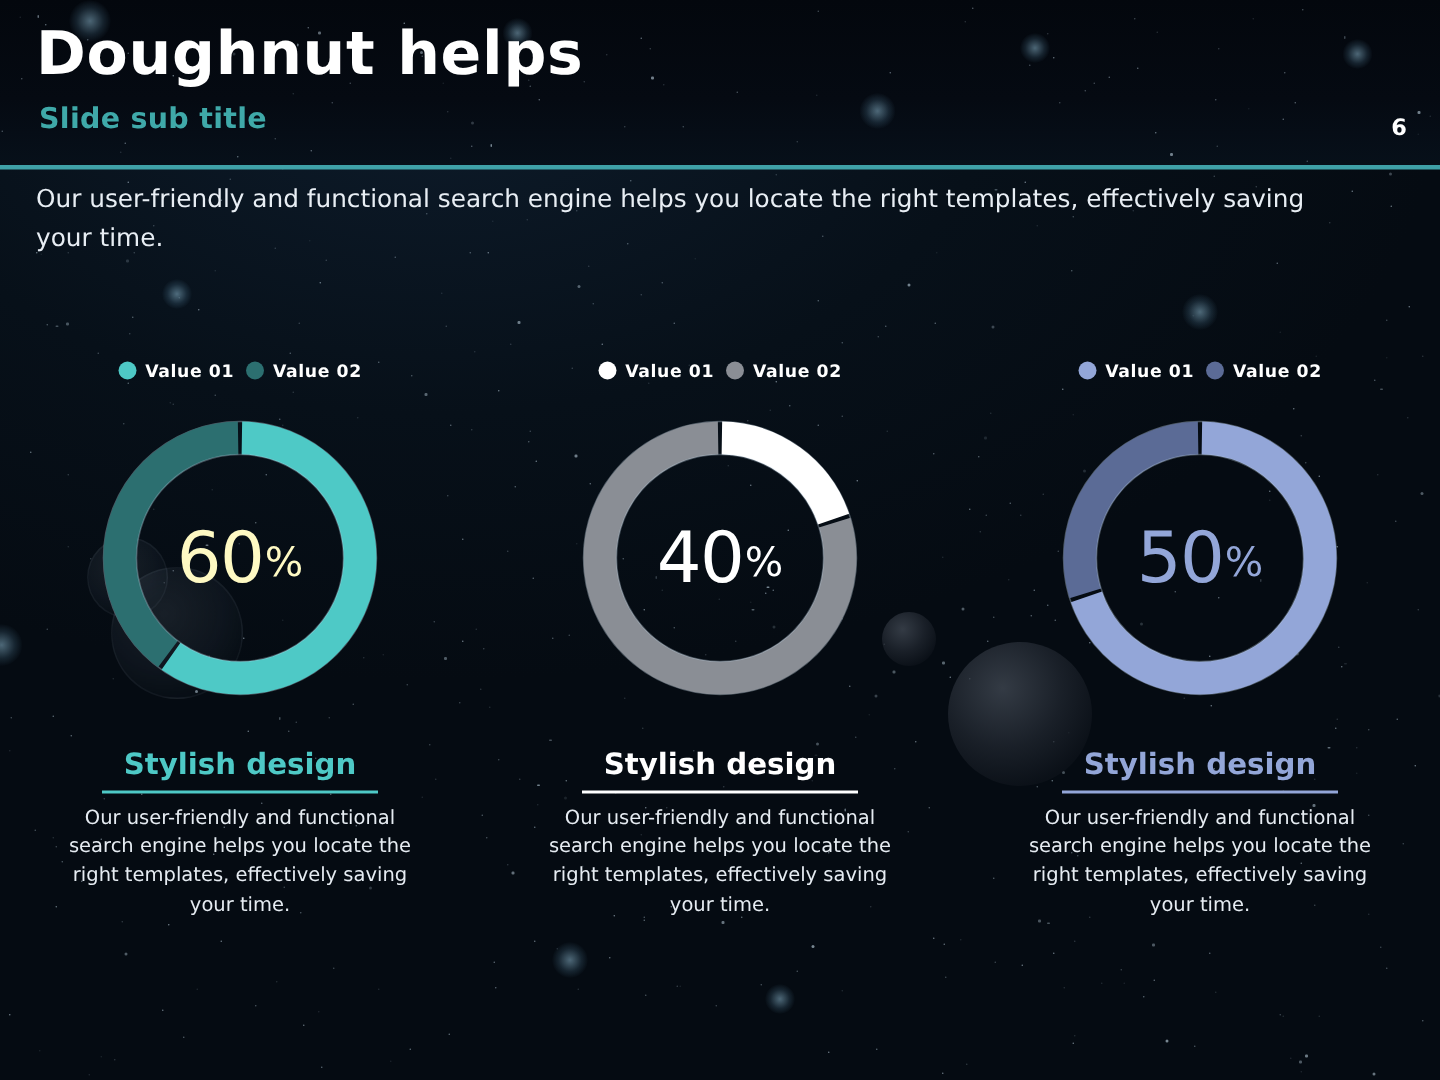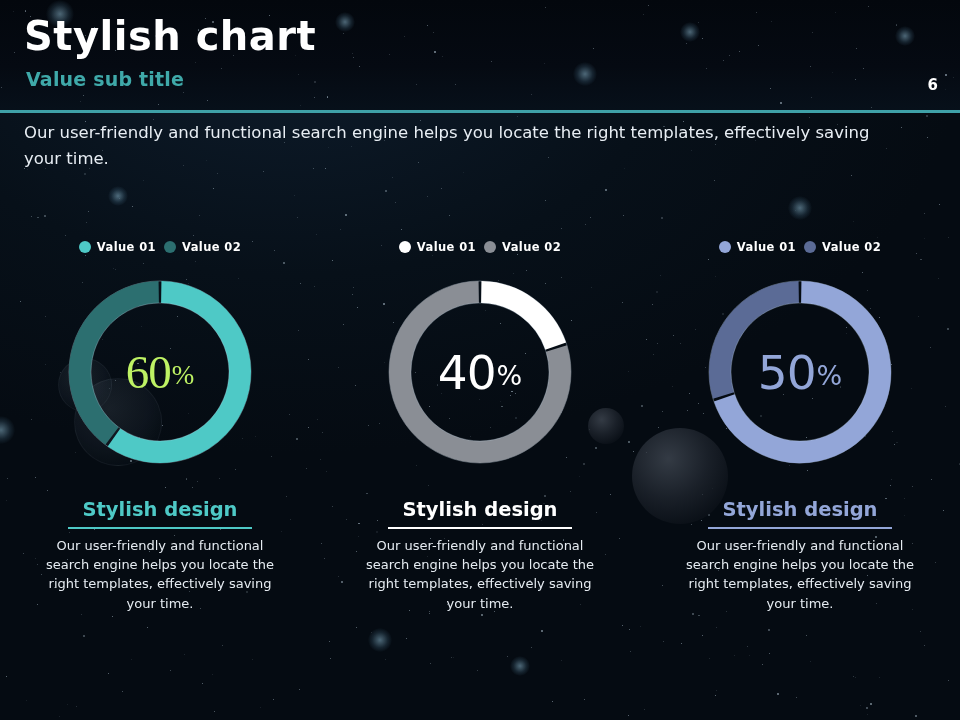--- a/index.html
+++ b/index.html
@@ -729,22 +729,22 @@
       <div class="glow" style="left: 510px; top: 656px; width: 20px; height: 20px;"></div>
       <div class="glow" style="left: 680px; top: 22px; width: 20px; height: 20px;"></div>
     </div>
 
   <div class="sphere ghost" style="left:58px; top:358px; width:52px; height:52px;"></div>
   <div class="sphere ghost" style="left:74px; top:378px; width:86px; height:86px;"></div>
   <div class="sphere solid" style="left:588px; top:408px; width:36px; height:36px;"></div>
   <div class="sphere solid" style="left:632px; top:428px; width:96px; height:96px;"></div>
 
   <div class="header">
-    <div class="title">Stylish chart</div>
-    <div class="subtitle">Value sub title</div>
+    <div class="title">Doughnut helps</div>
+    <div class="subtitle">Slide sub title</div>
     <div class="page-number">6</div>
   </div>
   <div class="header-rule"></div>
 
   <div class="lead">Our user-friendly and functional search engine helps you locate the right templates, effectively saving your time.</div>
 
   <div class="charts" id="charts">
       <div class="card">
         <div class="legend">
           <div class="legend-item">
@@ -756,21 +756,21 @@
             <span class="legend-label">Value 02</span>
           </div>
         </div>
         <div class="donut-wrap">
           <svg width="208" height="208" viewBox="0 0 208 208">
             <circle cx="104" cy="104" r="91" fill="none" stroke="rgba(200,220,235,.35)" stroke-width="1"></circle>
             <path d="M 105.26 24.01 A 80 80 0 1 1 58.00 169.45" fill="none" stroke="#4ec9c6" stroke-width="22"></path>
             <path d="M 55.97 167.97 A 80 80 0 0 1 102.74 24.01" fill="none" stroke="#2c6f70" stroke-width="22"></path>
             <circle cx="104" cy="104" r="69" fill="none" stroke="rgba(200,220,235,.30)" stroke-width="1"></circle>
           </svg>
-          <div class="pct" style="color: #bef264; font-family: Liberation Serif, serif;">
+          <div class="pct" style="color: #fef9c3;">
             <span>60</span>
             <span class="sym">%</span>
           </div>
         </div>
         <div class="caption"><div class="cap-title" style="color: rgb(78, 201, 198);">Stylish design</div><div class="cap-rule" style="background: rgb(78, 201, 198);"></div><div class="cap-body">Our user-friendly and functional search engine helps you locate the right templates, effectively saving your time.</div></div>
       </div>
       <div class="card">
         <div class="legend">
           <div class="legend-item">
             <span class="legend-dot" style="background: rgb(255, 255, 255);"></span>

